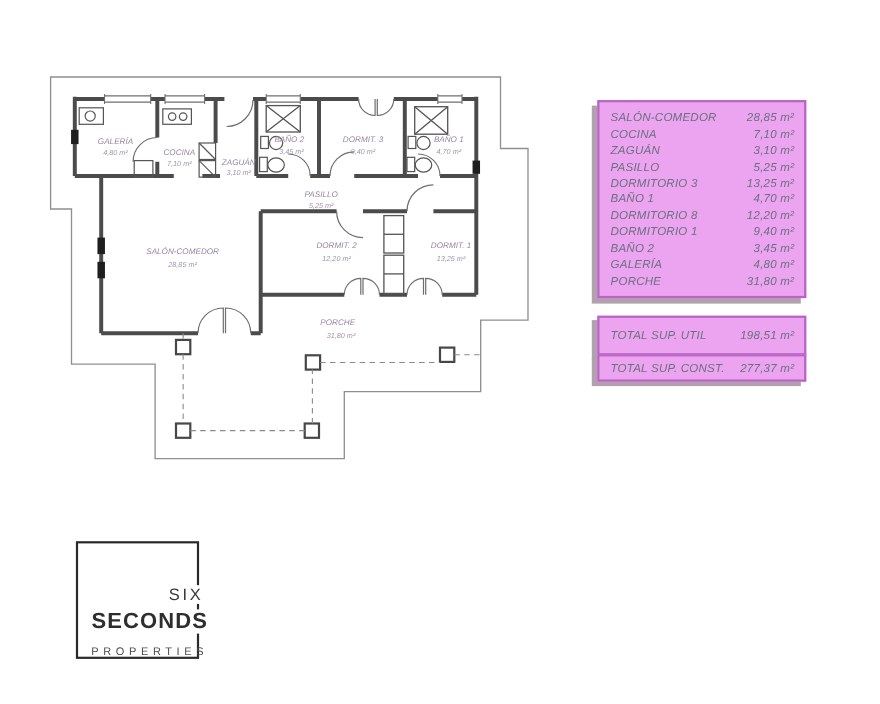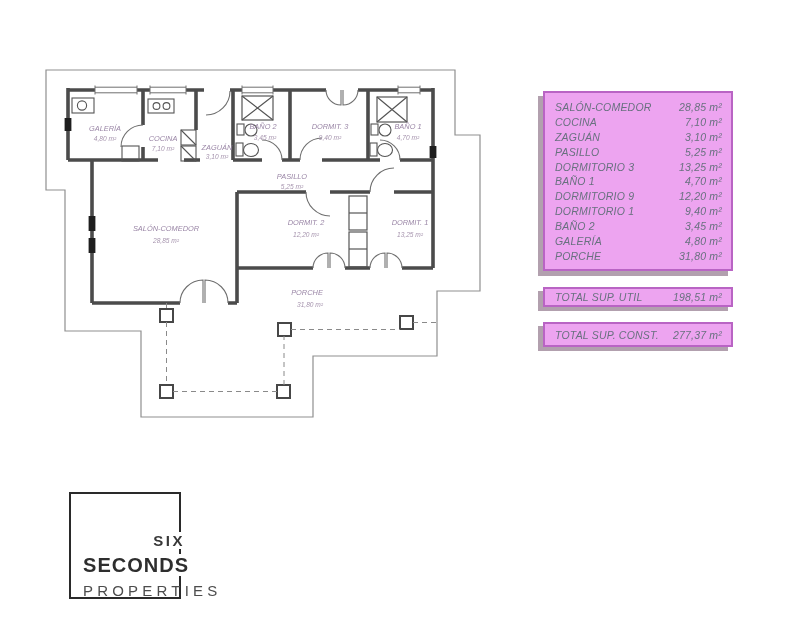--- a/index.html
+++ b/index.html
@@ -9,32 +9,32 @@
 
   
   .legend-box{position:absolute;left:543px;top:91px;width:190px;height:180px;box-sizing:border-box;
     background:#eda4f0;border:2px solid #b964c4;box-shadow:-5px 5px 0 #b2a0ae;
     padding:8px 9px 7px 10px;display:flex;flex-direction:column;justify-content:space-between;}
   .legend-row{display:flex;justify-content:space-between;align-items:baseline;}
   .legend-row span,.total-box span{font-style:italic;font-size:10.5px;color:#68717f;letter-spacing:.2px;white-space:nowrap;}
   .total-box{position:absolute;left:543px;width:190px;box-sizing:border-box;background:#eda4f0;
     border:2px solid #b964c4;box-shadow:-5px 4px 0 #b2a0ae;display:flex;justify-content:space-between;
     align-items:center;padding:0 9px 0 10px;}
-  .total-util{top:287px;height:20px;}
+  .total-util{top:287px;height:36px;}
   .total-const{top:322px;height:25px;}
 
   
   .logo{position:absolute;left:63px;top:488px;width:140px;height:122px;}
   .logo-square{position:absolute;left:6px;top:4px;width:108px;height:103px;border:2.5px solid #2a2a2a;}
   .logo-six{position:absolute;top:44px;left:0;width:124px;text-align:right;}
-  .logo-six span{background:#fff;padding:0 2px;font-weight:bold;font-size:15px;letter-spacing:2.5px;color:#383838;}
+  .logo-six span{background:#fff;padding:0 2px;font-weight:normal;font-size:15px;letter-spacing:2.5px;color:#383838;}
   .logo-seconds{position:absolute;top:66px;left:0;width:127px;text-align:right;}
   .logo-seconds span{background:#fff;padding:0 1px;font-weight:bold;font-size:20px;letter-spacing:1px;color:#2e2e2e;}
   .logo-properties{position:absolute;top:94px;left:20px;width:110px;text-align:left;}
-  .logo-properties span{font-size:15px;letter-spacing:4.2px;color:#4c4c4c;text-align:center;}
+  .logo-properties span{font-size:10px;letter-spacing:4.2px;color:#4c4c4c;text-align:center;}
 
   
   .rl{font-style:italic;font-size:7.4px;fill:#9a86a6;text-anchor:middle;}
   .ra{font-style:italic;font-size:6.6px;fill:#a593ad;text-anchor:middle;}
 </style>
 </head>
 <body>
 
 <div class="canvas">
 
@@ -175,21 +175,21 @@
       </div>
     <div class="legend-row">
         <span>DORMITORIO 3</span>
         <span>13,25 m²</span>
       </div>
     <div class="legend-row">
         <span>BAÑO 1</span>
         <span>4,70 m²</span>
       </div>
     <div class="legend-row">
-        <span>DORMITORIO 9</span>
+        <span>DORMITORIO 8</span>
         <span>12,20 m²</span>
       </div>
     <div class="legend-row">
         <span>DORMITORIO 1</span>
         <span>9,40 m²</span>
       </div>
     <div class="legend-row">
         <span>BAÑO 2</span>
         <span>3,45 m²</span>
       </div>

